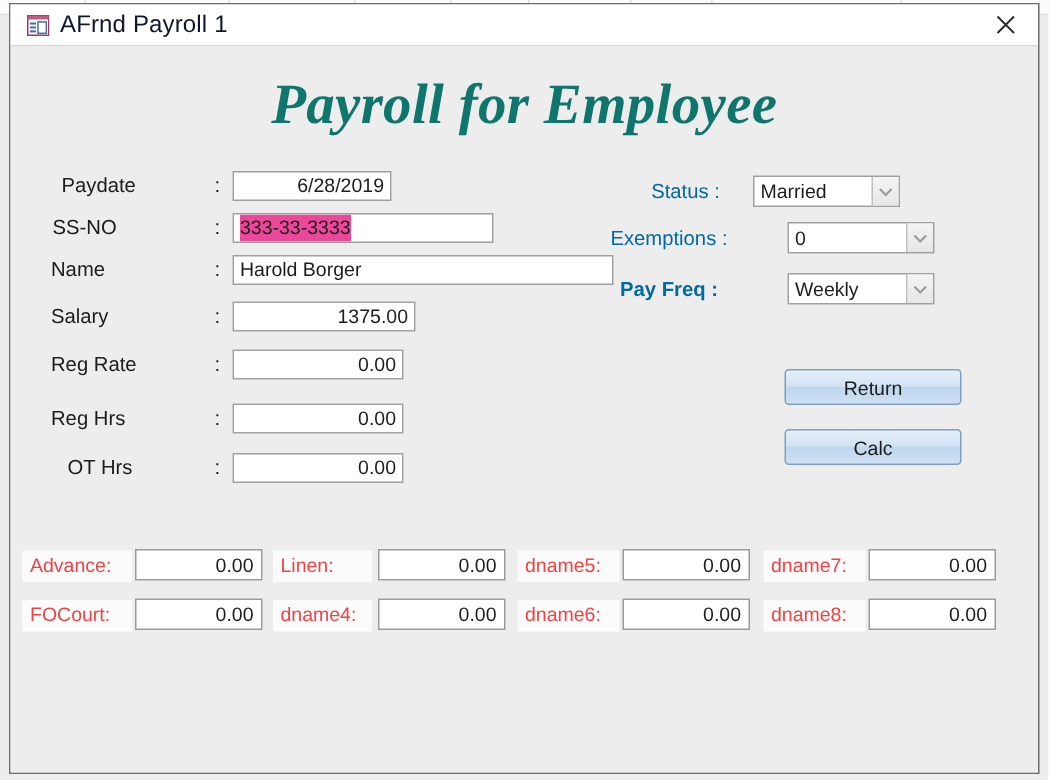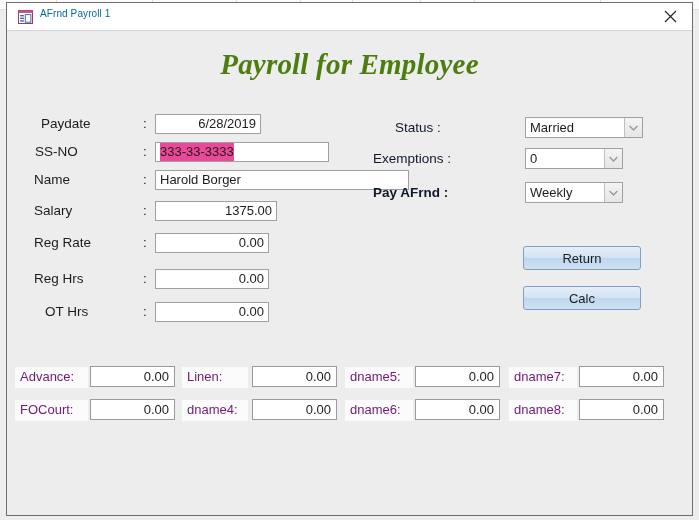--- a/index.html
+++ b/index.html
@@ -61,22 +61,22 @@
 
   .title-icon {
     position: absolute;
     left: 11px; top: 7px;
     width: 15px; height: 14px;
   }
 
   .title-text {
     position: absolute;
     left: 33px; top: 5px;
-    font-size: 10px;
-    color: #0369a1;
+    font-size: 16px;
+    color: #0f172a;
     letter-spacing: 0.1px;
     white-space: nowrap;
   }
 
   .close-btn {
     position: absolute;
     right: 0px; top: 0px;
     width: 44px; height: 27px;
     display: flex;
     align-items: center;
@@ -93,24 +93,24 @@
     height: 484px;
     background: #ededed;
   }
 
   .form-title {
     position: absolute;
     left: 0; top: 17px;
     width: 685px;
     text-align: center;
     font-family: "Liberation Serif", serif;
-    font-size: 29px;
+    font-size: 38px;
     font-weight: bold;
     font-style: italic;
-    color: #4d7c0f;
+    color: #0f766e;
     letter-spacing: 0.2px;
   }
 
   
   .lbl {
     position: absolute;
     font-size: 13.5px;
     color: #1c1c1c;
     white-space: nowrap;
     text-align: left;
@@ -143,23 +143,23 @@
   .sel-text {
     background: #ec4899;
     color: #1c1c1c;
     padding: 1px 0 2px 0;
   }
 
   
   .rlbl {
     position: absolute;
     font-size: 13.5px;
-    color: #0f172a;
-    white-space: nowrap;
-    text-align: left;
+    color: #0369a1;
+    white-space: nowrap;
+    text-align: center;
   }
   .rlbl.bold { font-weight: bold; }
 
   
   .combo {
     position: absolute;
     height: 21px;
     background: #ffffff;
     border: 1px solid #a0a0a0;
     box-sizing: border-box;
@@ -200,21 +200,21 @@
     cursor: pointer;
     box-sizing: border-box;
   }
 
   
   .dlabel {
     position: absolute;
     height: 21px;
     background: #fbfbfb;
     font-size: 13px;
-    color: #701a75;
+    color: #ef4444;
     line-height: 20px;
     padding-left: 5px;
     box-sizing: border-box;
     white-space: nowrap;
   }
   .dbox {
     position: absolute;
     height: 21px;
     background: #ffffff;
     border: 1px solid #9a9a9a;
@@ -293,40 +293,40 @@
 
       <div class="tbox num" style="left:148px; top:170px; width:122px;">1375.00</div>
 
       <div class="tbox num" style="left:148px; top:202px; width:114px;">0.00</div>
 
       <div class="tbox num" style="left:148px; top:238px; width:114px;">0.00</div>
 
       <div class="tbox num" style="left:148px; top:271px; width:114px;">0.00</div>
 
       <div class="rlbl" style="left:388px; width:124px; top:89px;">Status :</div>
-      <div class="combo" style="left:518px; top:86px; width:118px;padding-left:36px;">
+      <div class="combo" style="left:495px; top:86px; width:98px;padding-left:36px;">
         <span class="cval">Married</span>
         <span class="carrow">
           <svg width="9" height="6" viewBox="0 0 9 6">
               <path d="M0.6 1 L4.5 5 L8.4 1" fill="none" stroke="#9a9a9a" stroke-width="1.4"></path>
             </svg>
         </span>
       </div>
 
       <div class="rlbl" style="left:366px; width:146px; top:120px;">Exemptions :</div>
       <div class="combo" style="left:518px; top:117px; width:98px;">
         <span class="cval">0</span>
         <span class="carrow">
           <svg width="9" height="6" viewBox="0 0 9 6">
               <path d="M0.6 1 L4.5 5 L8.4 1" fill="none" stroke="#9a9a9a" stroke-width="1.4"></path>
             </svg>
         </span>
       </div>
 
-      <div class="rlbl bold" style="left:366px; width:146px; top:154px;">Pay AFrnd   :</div>
+      <div class="rlbl bold" style="left:366px; width:146px; top:154px;">Pay Freq   :</div>
       <div class="combo" style="left:518px; top:151px; width:98px;padding-left:25px;">
         <span class="cval">Weekly</span>
         <span class="carrow">
           <svg width="9" height="6" viewBox="0 0 9 6">
               <path d="M0.6 1 L4.5 5 L8.4 1" fill="none" stroke="#9a9a9a" stroke-width="1.4"></path>
             </svg>
         </span>
       </div>
 
       <div class="btn" style="left:516px; top:215px;">Return</div>

